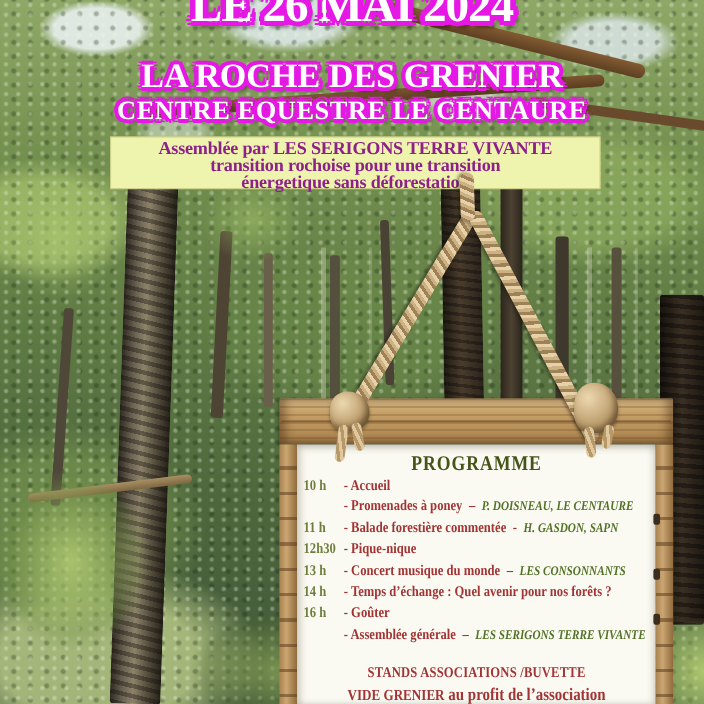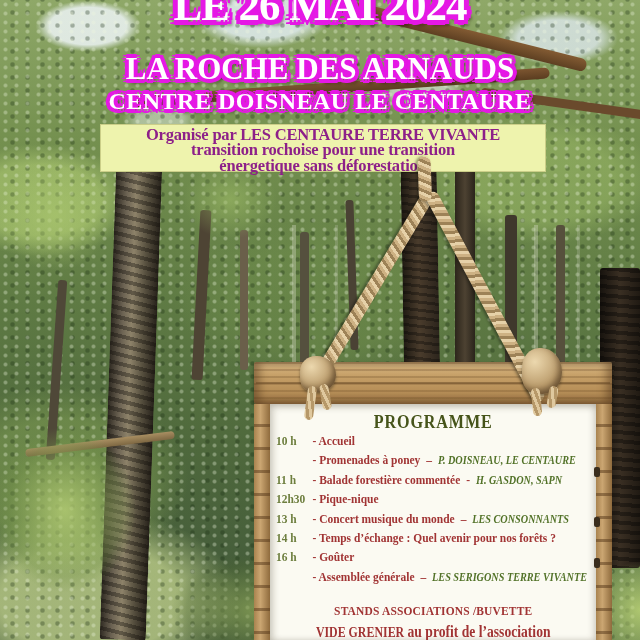--- a/index.html
+++ b/index.html
@@ -163,26 +163,26 @@
   <div class="branch b3"></div>
   <div class="branch b4"></div>
   <div class="foliage f1"></div>
   <div class="foliage f2"></div>
   <div class="foliage f3"></div>
   <div class="foliage f4"></div>
   <div class="foliage f5"></div>
 
   <div class="titles">
     <div class="t1">LE 26 MAI 2024</div>
-    <div class="t2">LA ROCHE DES ARNAUDS</div>
-    <div class="t3">CENTRE DOISNEAU LE CENTAURE</div>
+    <div class="t2">LA ROCHE DES GRENIER</div>
+    <div class="t3">CENTRE EQUESTRE LE CENTAURE</div>
   </div>
 
   <div class="org-box">
-    <div>Organisé par LES CENTAURE TERRE VIVANTE</div>
+    <div>Assemblée par LES SERIGONS TERRE VIVANTE</div>
     <div>transition rochoise pour une transition</div>
     <div>énergetique sans déforestation</div>
   </div>
 
   <div class="board">
     <div class="plank">
       <div class="plank-seam"></div>
     </div>
     <div class="frame frame-left"></div>
     <div class="frame frame-right"></div>

